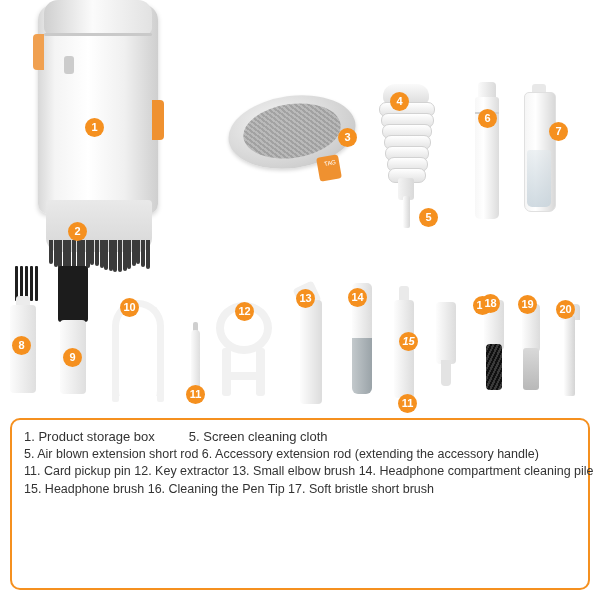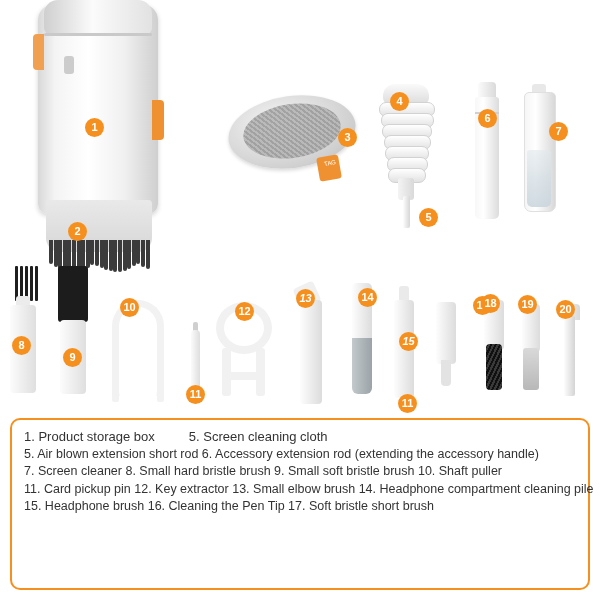--- a/index.html
+++ b/index.html
@@ -434,25 +434,25 @@
   <span class="badge" style="left:186px; top:385px;">11</span>
 
   <div class="part" id="k12-ring"></div>
   <div class="part" id="k12-l"></div>
   <div class="part" id="k12-r"></div>
   <div class="part" id="k12-bar"></div>
   <span class="badge" style="left:235px; top:302px;">12</span>
 
   <div class="part" id="e13-head"></div>
   <div class="part" id="e13-body"></div>
-  <span class="badge" style="left:296px; top:289px;font-style:italic;">13</span>
+  <span class="badge" style="left:296px; top:289px;">13</span>
 
   <div class="part" id="h14-top"></div>
   <div class="part" id="h14-grey"></div>
-  <span class="badge" style="left:358px; top:288px;">14</span>
+  <span class="badge" style="left:348px; top:288px;">14</span>
   <span class="badge" style="left:399px; top:332px;font-style:italic;">15</span>
 
   <div class="part" id="p16-tip"></div>
   <div class="part" id="p16-body"></div>
   <span class="badge" style="left:398px; top:394px;">11</span>
 
   <div class="part" id="s17-body"></div>
   <div class="part" id="s17-tip"></div>
   <span class="badge" style="left:437px; top:296px;margin-left:36px;">17</span>
 
@@ -467,18 +467,17 @@
   <div class="part" id="r20-top"></div>
   <div class="part" id="r20-body"></div>
   <span class="badge" style="left:556px; top:300px;">20</span>
 
   <div id="legend">
     <div class="legend-line row1">
       <span>1. Product storage box</span>
       <span>5. Screen cleaning cloth</span>
     </div>
     <div class="legend-line">5. Air blown extension short rod  6. Accessory extension rod (extending the accessory handle)</div>
-    <div class="legend-line">7. Screen cleaner   8. Small hard bristle brush   9. Small soft bristle brush  10. Shaft puller</div>
     <div class="legend-line">11. Card pickup pin  12. Key extractor  13. Small elbow brush  14. Headphone compartment cleaning pile</div>
     <div class="legend-line">15. Headphone brush 16. Cleaning the Pen Tip  17. Soft bristle short brush</div>
   </div>
 
 </div>
 
 </body></html>

